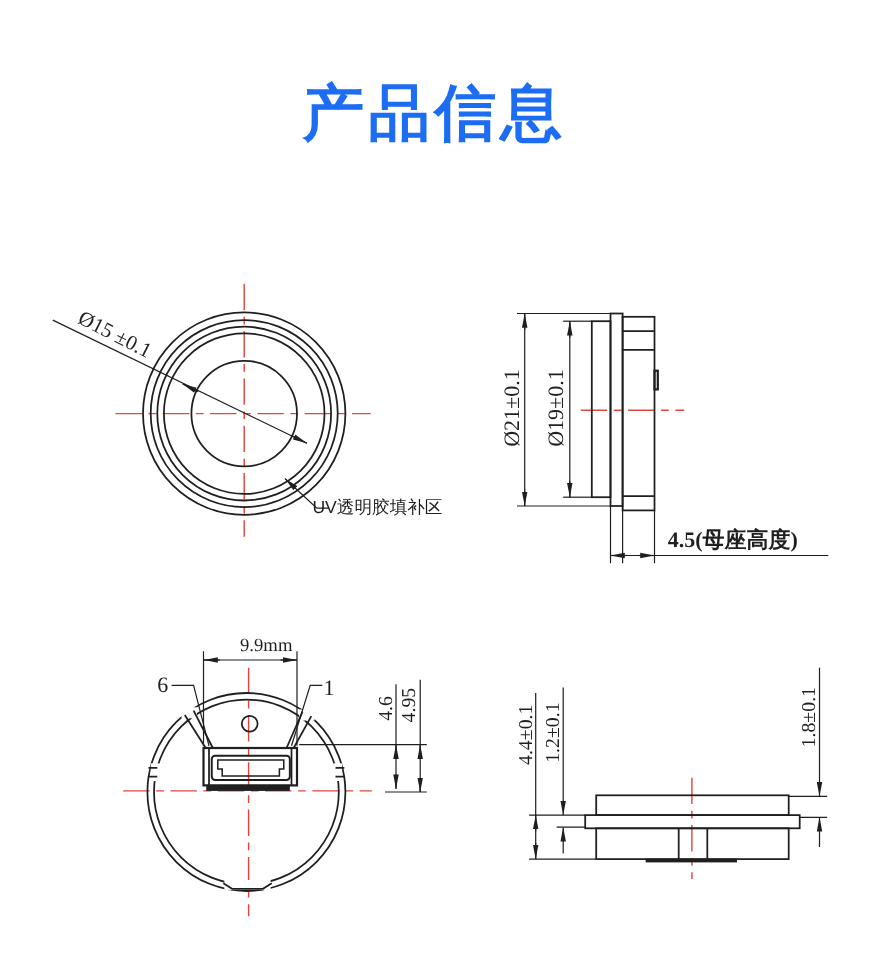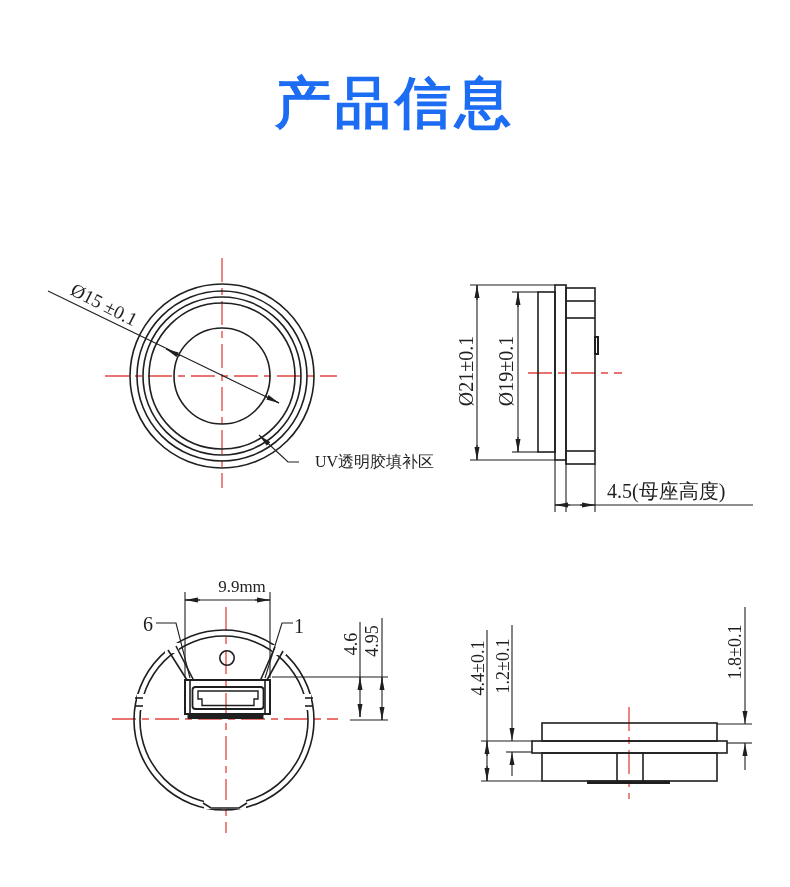--- a/index.html
+++ b/index.html
@@ -162,25 +162,25 @@
         <line x1="727" y1="743" x2="752" y2="743"></line>
         <line x1="745" y1="607" x2="745" y2="724" marker-end="url(#arw)"></line>
         <line x1="745" y1="770" x2="745" y2="743" marker-end="url(#arw)"></line>
       </g>
     </g>
   </svg>
 
   <div class="page-title">产品信息</div>
 
   <div class="dim slant f19" style="left:104px;top:305px;">Ø15 ±0.1</div>
-  <div class="dim anchor-left f16" style="left:315px;top:462px;font-family:Liberation Serif, serif;">UV透明胶填补区</div>
+  <div class="dim anchor-left f16" style="left:284px;top:462px;font-family:Liberation Sans, sans-serif;">UV透明胶填补区</div>
 
   <div class="dim rot f20" style="left:466px;top:371px;">Ø21±0.1</div>
   <div class="dim rot f20" style="left:506px;top:371px;">Ø19±0.1</div>
-  <div class="dim anchor-left f20" style="left:607px;top:491px;">4.5(母座高度)</div>
+  <div class="dim anchor-left f20" style="left:607px;top:491px;font-weight:bold;">4.5(母座高度)</div>
 
   <div class="dim f17" style="left:242px;top:587px;">9.9mm</div>
   <div class="dim f20" style="left:148px;top:624px;">6</div>
   <div class="dim f20" style="left:299px;top:626px;">1</div>
   <div class="dim rot f18" style="left:351px;top:644px;">4.6</div>
   <div class="dim rot f18" style="left:372px;top:641px;">4.95</div>
 
   <div class="dim rot f18" style="left:478px;top:668px;">4.4±0.1</div>
   <div class="dim rot f18" style="left:503px;top:666px;">1.2±0.1</div>
   <div class="dim rot f18" style="left:735px;top:652px;">1.8±0.1</div>

